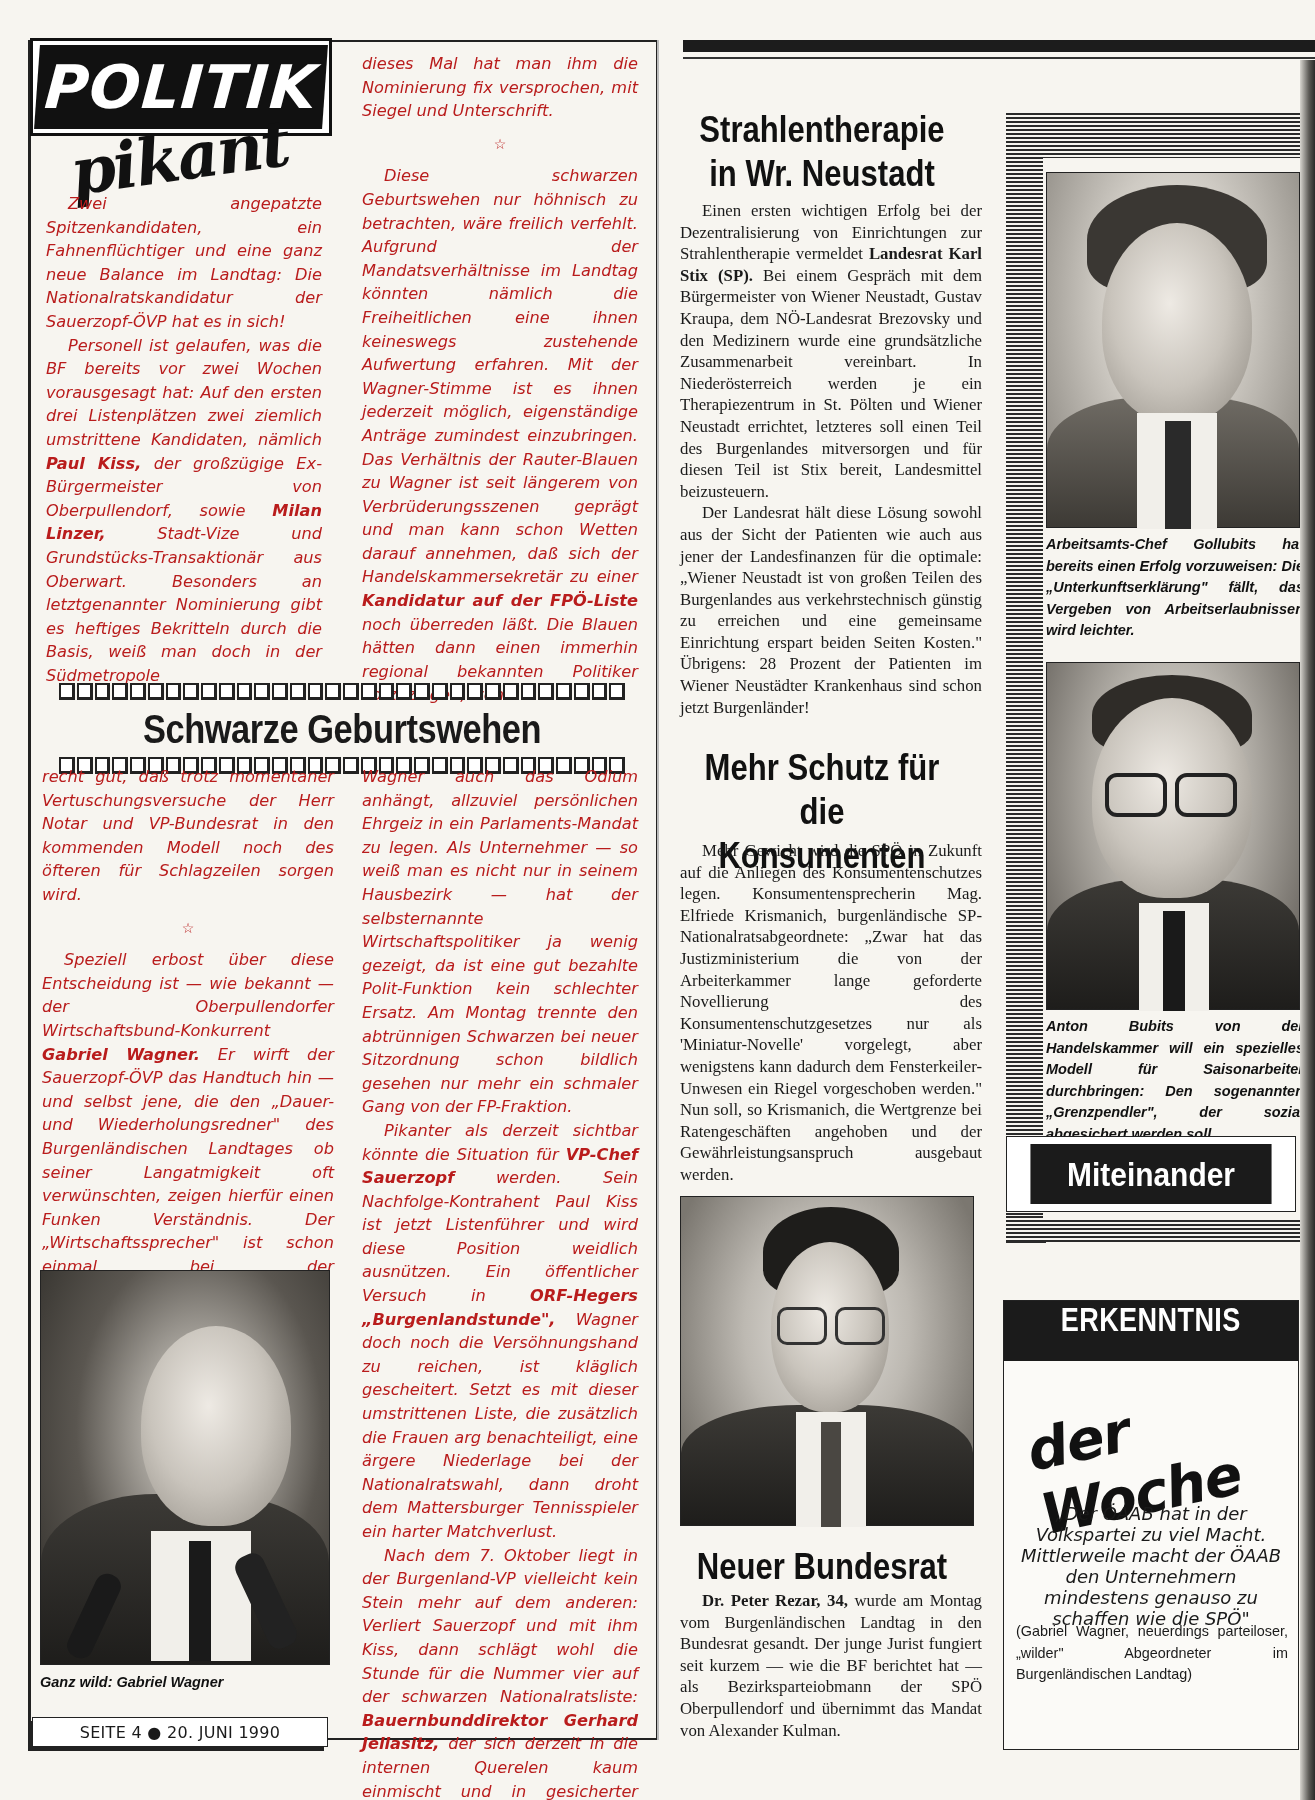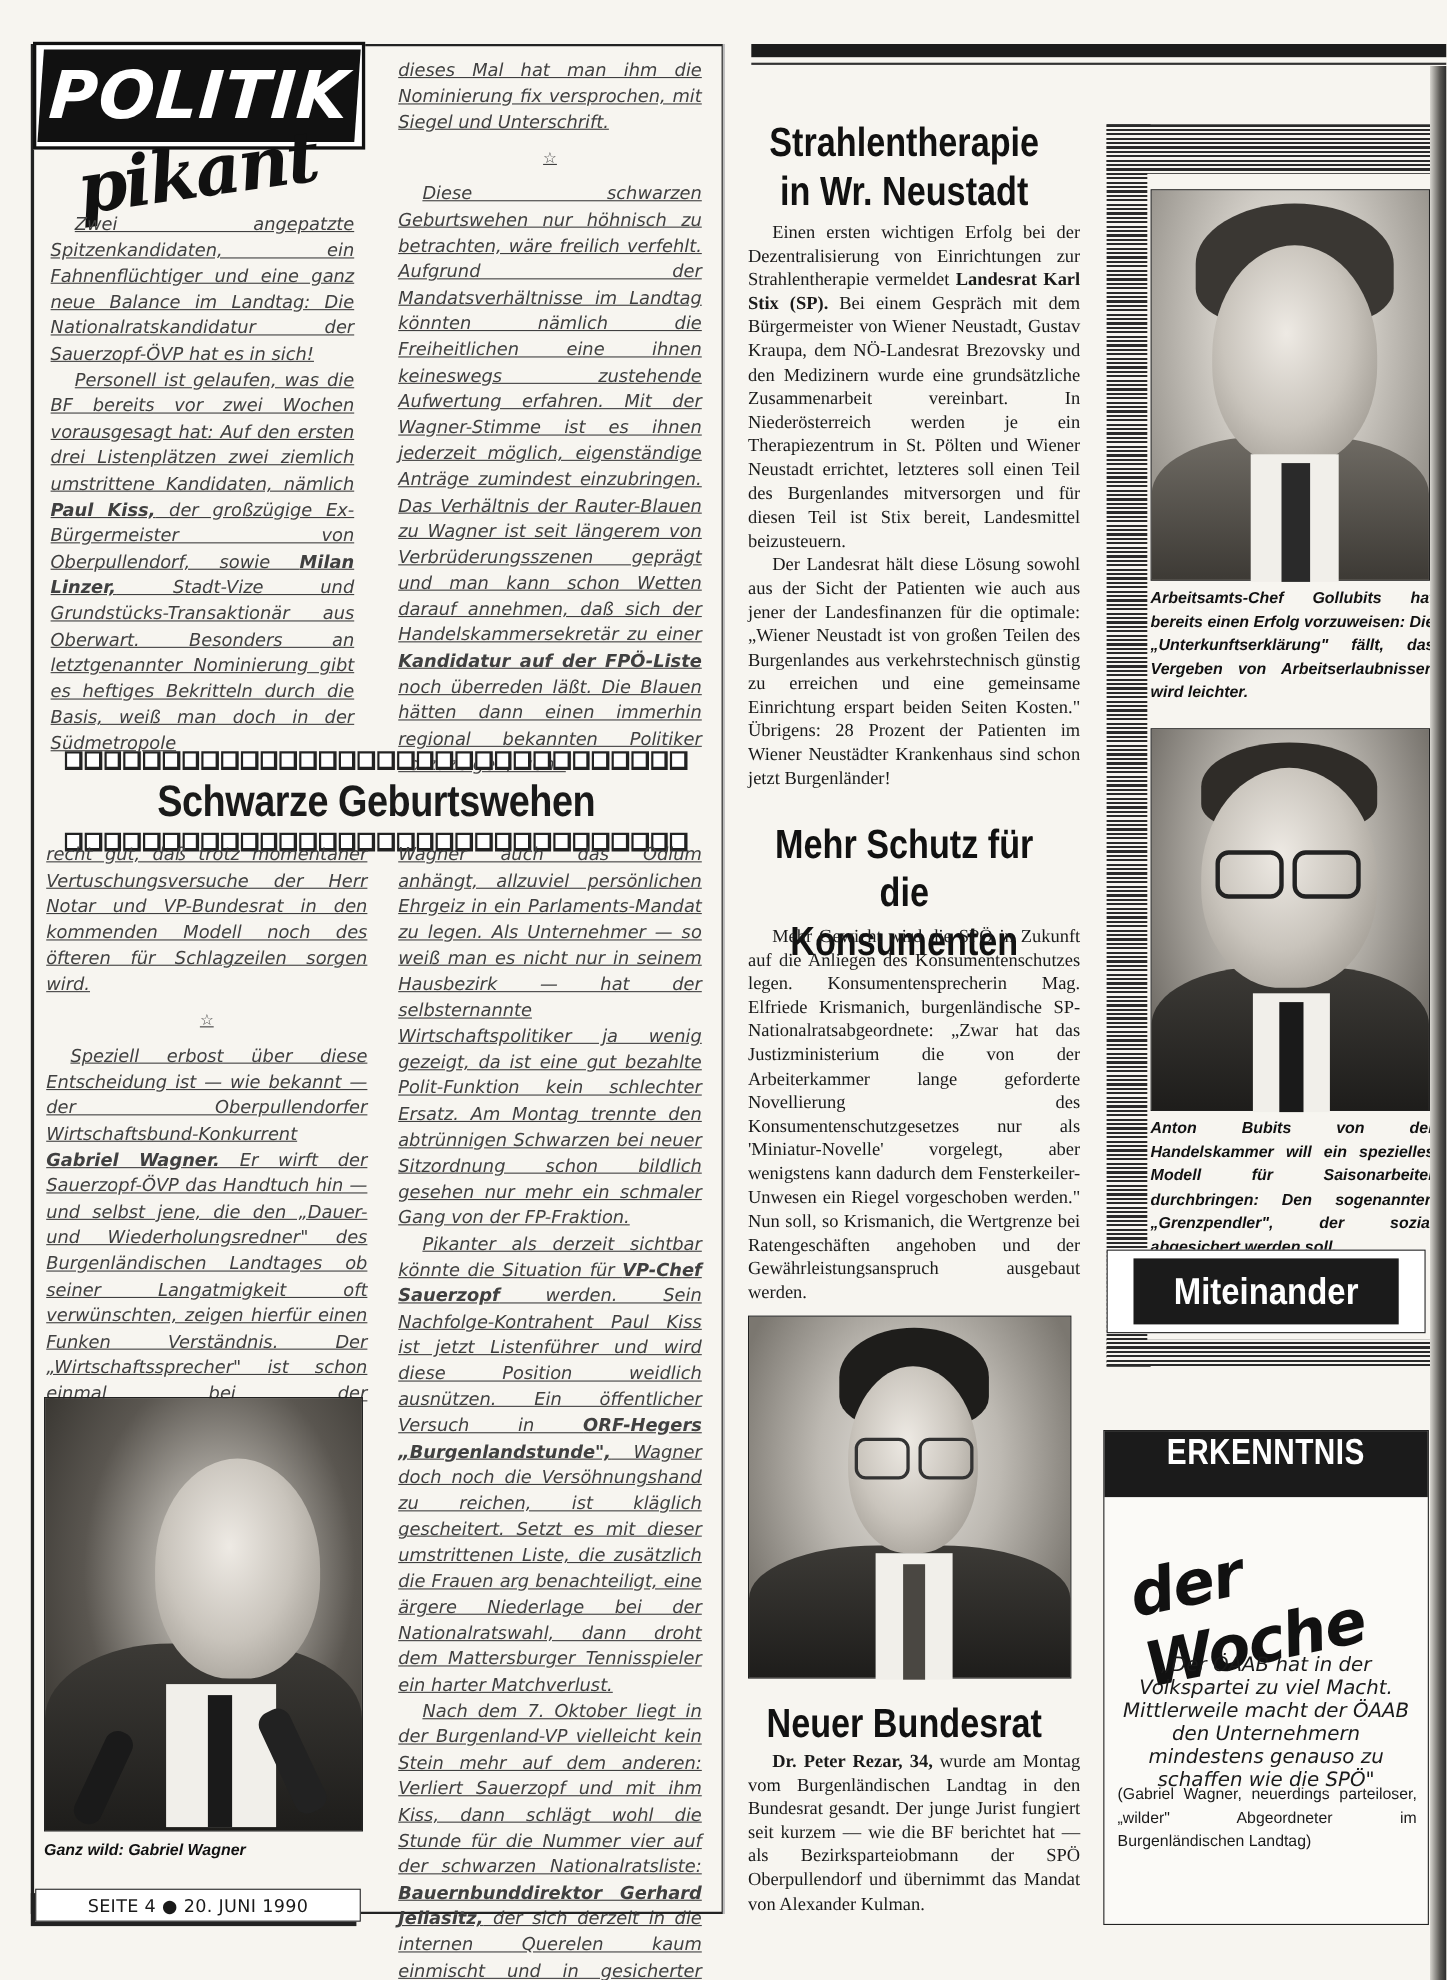--- a/index.html
+++ b/index.html
@@ -5,21 +5,21 @@
   * { box-sizing: border-box; margin: 0; padding: 0; }
   html, body { width: 1315px; height: 1800px; background: #f7f5f0; overflow: hidden; }
   body { position: relative; font-family: "DejaVu Sans", sans-serif; color: #1a1a1a; }
 
   
   .left-box { position: absolute; left: 28px; top: 40px; width: 630px; height: 1700px; border: 2px solid #222; border-left: 3px solid #222; }
   .logo { position: absolute; left: 30px; top: 38px; width: 302px; height: 98px; border: 3px solid #111; background: #fff; padding: 4px; }
   .logo-inner { width: 100%; height: 100%; background: #111; color: #fff; font-family: "DejaVu Sans", sans-serif; font-weight: bold; font-style: italic; font-size: 60px; letter-spacing: 1px; display: flex; align-items: center; justify-content: center; transform: skewX(-4deg); }
   .logo-script { position: absolute; left: 70px; top: 120px; font-family: "DejaVu Serif", serif; font-style: italic; font-weight: bold; font-size: 64px; color: #111; transform: rotate(-8deg); letter-spacing: -2px; }
 
-  .col { position: absolute; font-family: "DejaVu Sans", sans-serif; font-style: italic; font-size: 16.2px; line-height: 23.6px; text-align: justify; color: #404040; text-decoration: underline; }
+  .col { position: absolute; font-family: "DejaVu Sans", sans-serif; font-style: italic; font-size: 16.2px; line-height: 23.6px; text-align: justify; color: #b91c1c; }
   .col p { text-indent: 22px; }
   .col p.noindent { text-indent: 0; }
   .col b { font-weight: bold; }
   .star { text-align: center; font-style: normal; font-size: 14px; margin: 10px 0 8px; text-indent: 0 !important; }
 
   .headline-band { position: absolute; left: 58px; top: 646px; width: 568px; margin-top: 37px; }
   .boxes { display: flex; gap: 0; height: 18px; }
   .boxes span { flex: 1; border: 2px solid #222; border-right-width: 3px; border-bottom-width: 3px; margin: 0 1px; height: 17px; background: #fff; }
   .headline-main { text-align: center; font-family: "Liberation Sans", sans-serif; font-weight: bold; font-size: 40px; letter-spacing: -0.5px; transform: scaleX(0.86); margin: 4px 0 4px; line-height: 48px; }
 

